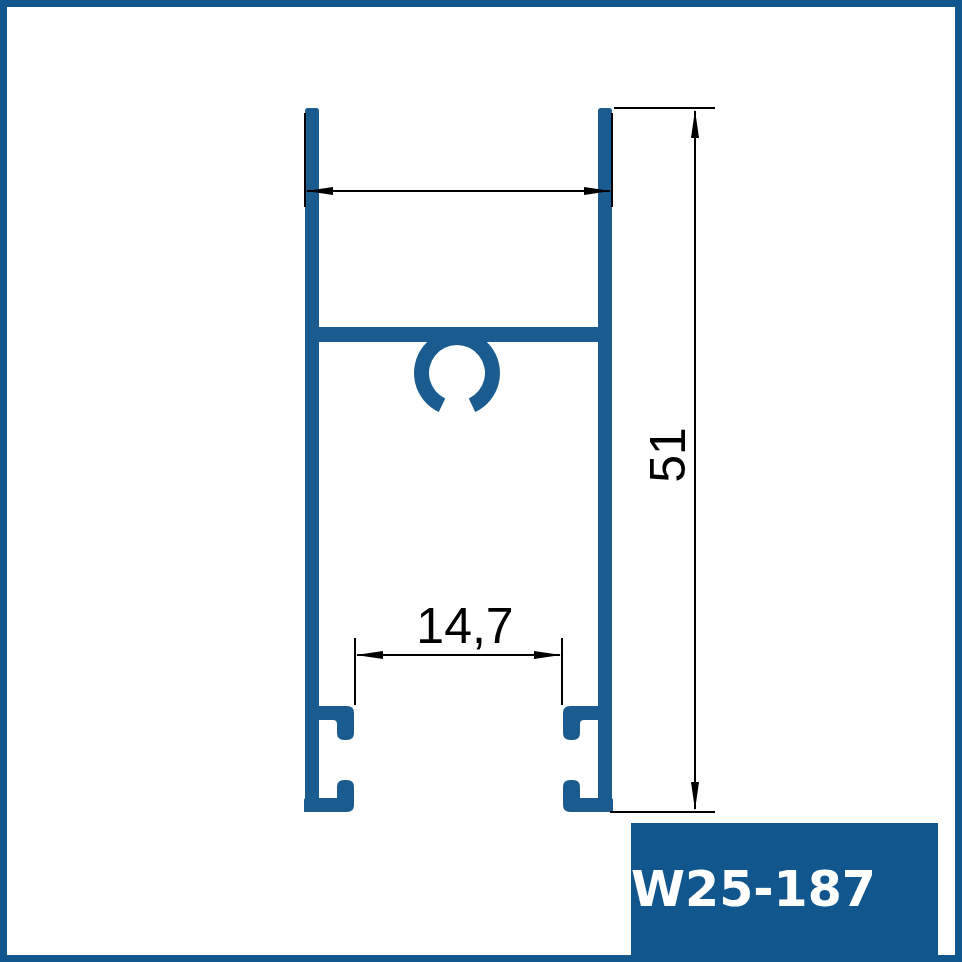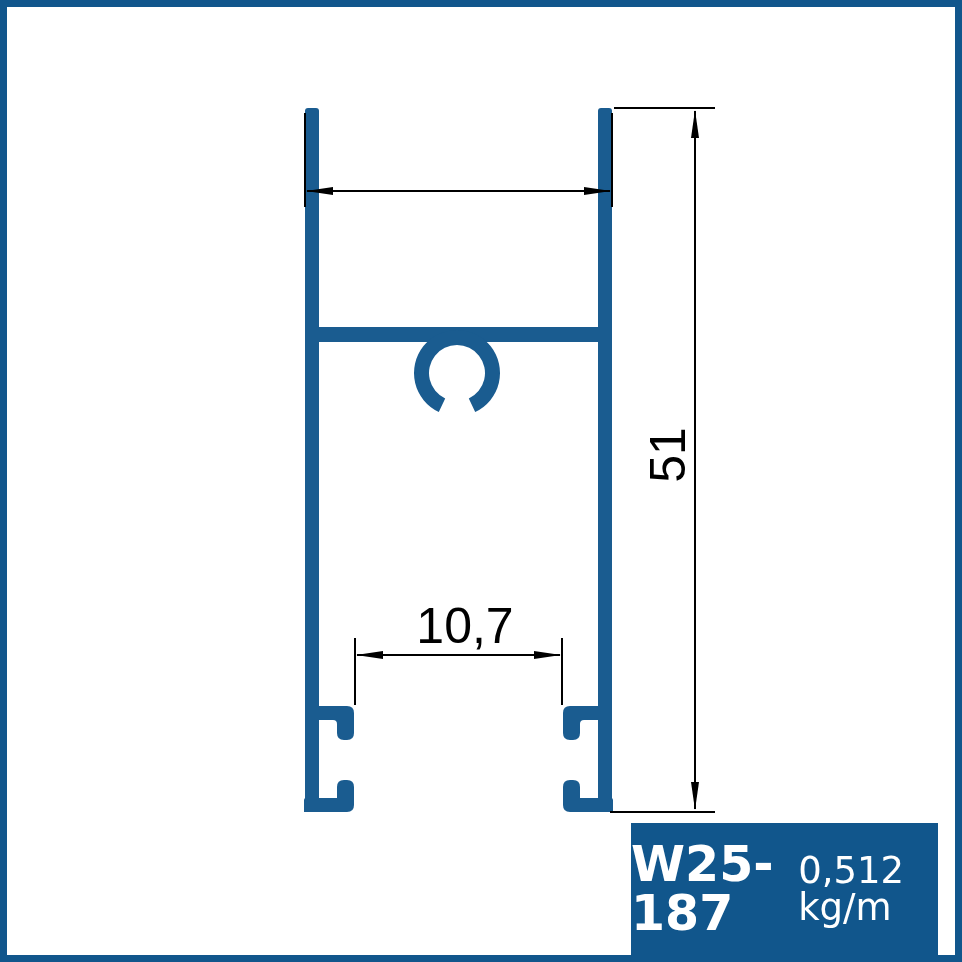--- a/index.html
+++ b/index.html
@@ -93,21 +93,20 @@
 
     <g>
       <line class="dimline" x1="348" y1="631" x2="348" y2="698"></line>
       <line class="dimline" x1="555" y1="631" x2="555" y2="698"></line>
       <line class="dimline" x1="350" y1="648" x2="553" y2="648"></line>
       <polygon class="arrow" points="349,648 376,644 376,652"></polygon>
       <polygon class="arrow" points="554,648 527,644 527,652"></polygon>
     </g>
   </svg>
 
-  <div class="dim-label bottom">10,7</div>
+  <div class="dim-label bottom">14,7</div>
   <div class="dim-label height">51</div>
 
   <div class="label-box">
     <div class="code">W25-187</div>
-    <div class="weight">0,512 kg/m</div>
   </div>
 
 </div>
 
 </body></html>

